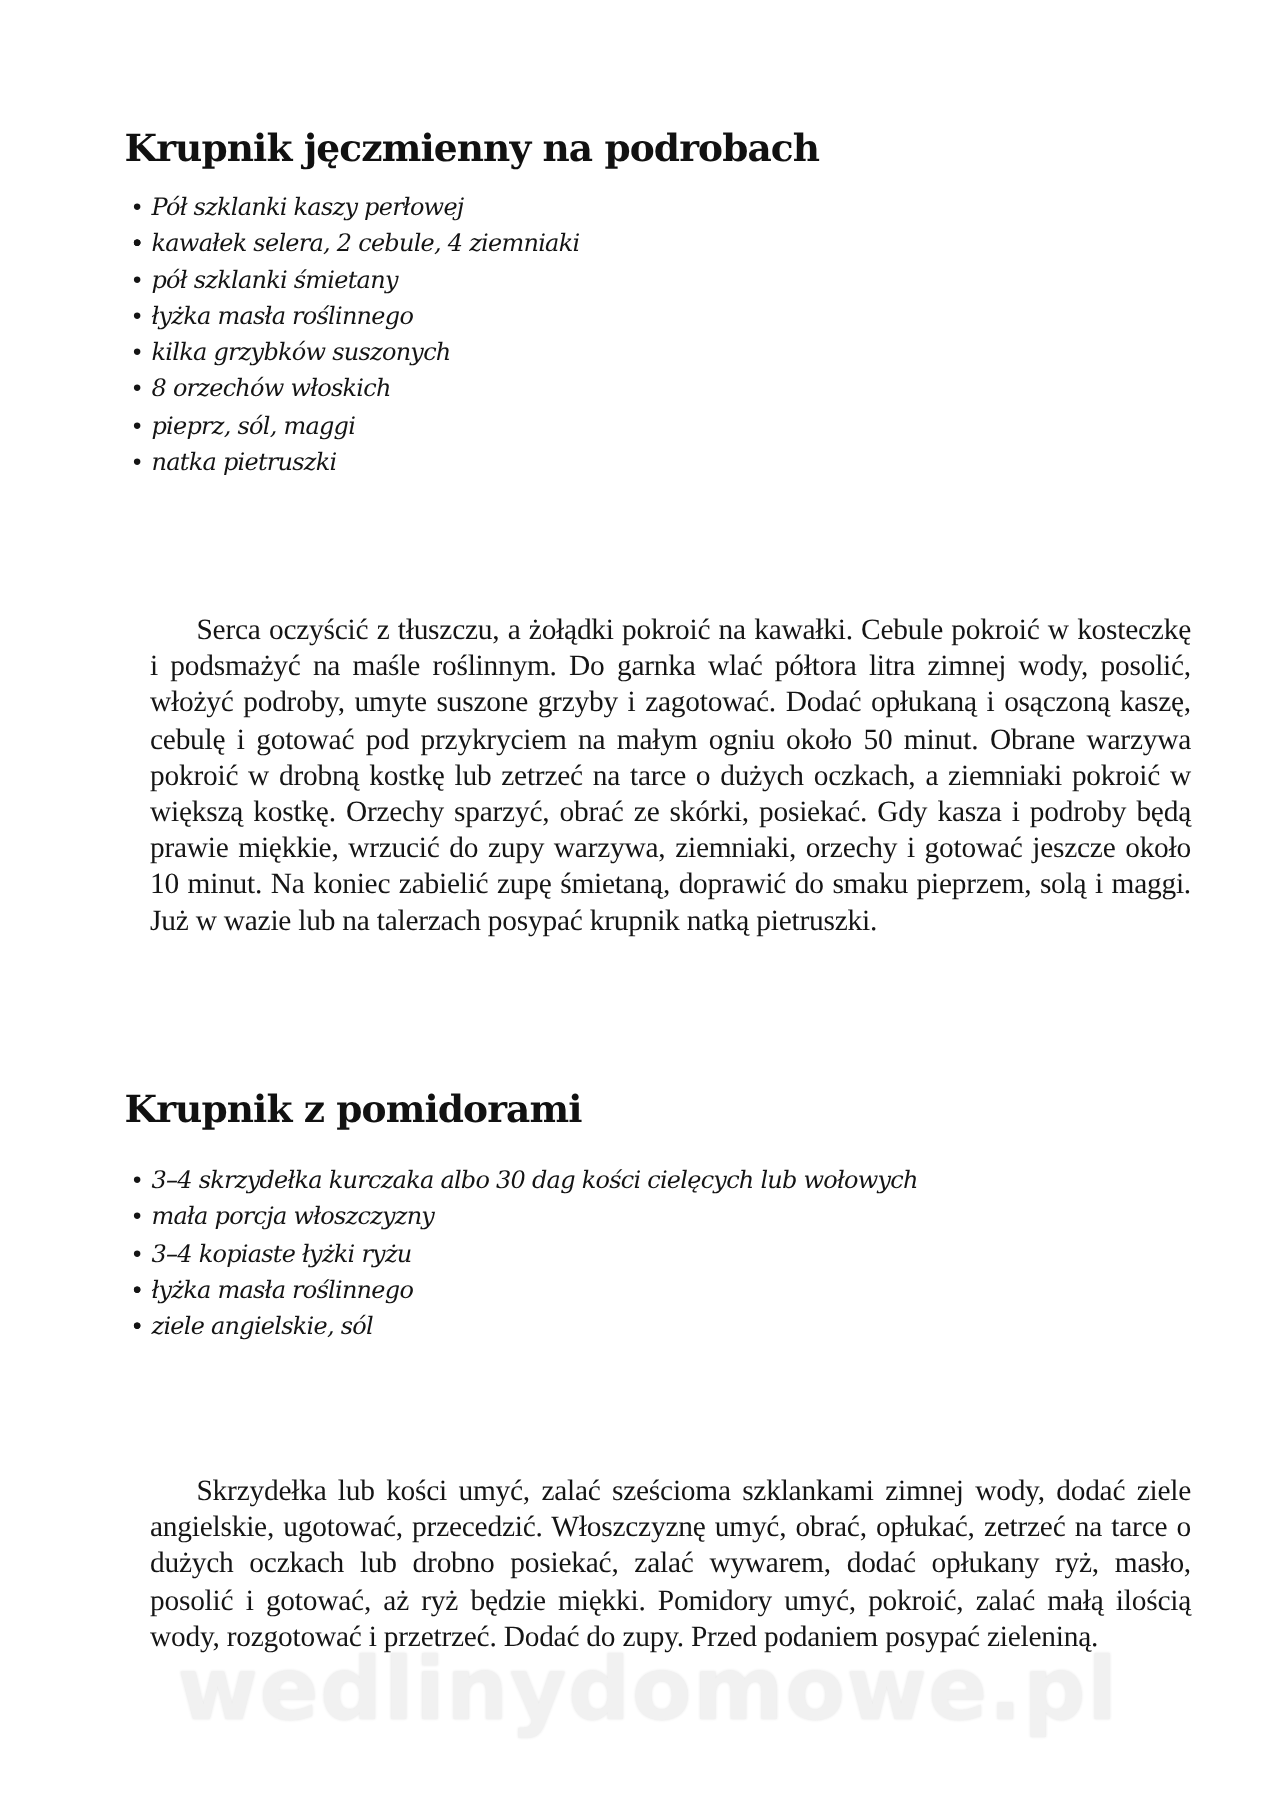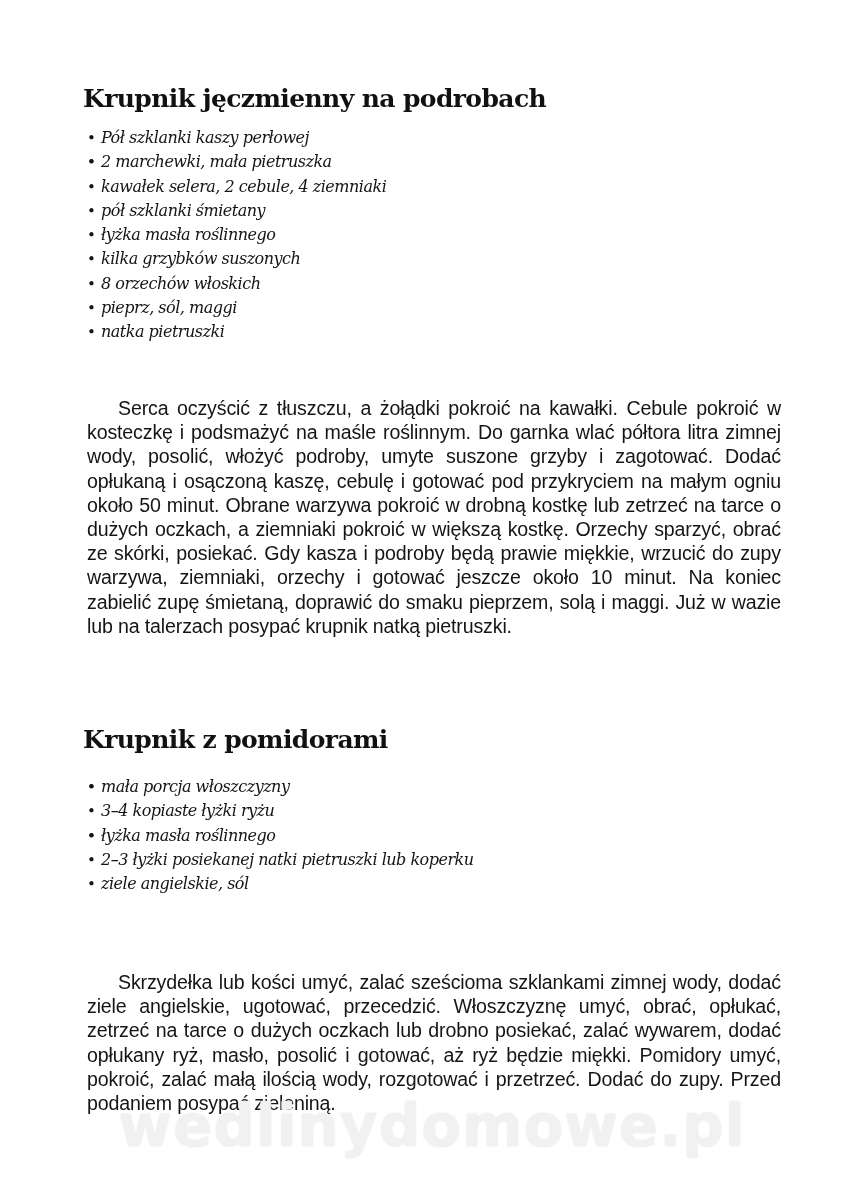--- a/index.html
+++ b/index.html
@@ -16,58 +16,58 @@
     ul.ingredients {
       position: absolute; left: 4px; list-style: none; margin: 0; padding: 0;
       font-family: "DejaVu Serif", "Liberation Serif", serif; font-style: italic;
       font-size: 16px; letter-spacing: -0.5px; line-height: 24.3px; color: #141414;
     }
     ul.ingredients li { position: relative; padding-left: 14px; white-space: nowrap; }
     ul.ingredients li .bullet {
       position: absolute; left: 0; top: 0; font-style: normal; font-size: 15px;
     }
     .method {
-      position: absolute; left: 0; width: 694px; margin: 4px;
-      font-family: Liberation Sans, sans-serif;
+      position: absolute; left: 0; width: 694px; margin: 17px;
+      font-family: Liberation Serif, serif;
       font-size: 19.6px; line-height: 24.2px; text-align: justify; text-indent: 31px;
       letter-spacing: -0.15px; color: #151515; hyphens: manual;
     }
     .watermark {
       position: absolute; left: 112px; top: 1092px; width: 640px; text-align: center;
       font-family: "DejaVu Sans", "Liberation Sans", sans-serif; font-weight: bold;
       font-size: 58px; letter-spacing: 1px; color: #f1f1f1;
       text-shadow: 0 0 2px #e4e4e4;
     }
   </style>
 </head>
 <body>
 
 <div class="page">
 
   <h1 class="title" style="top:84px;">Krupnik jęczmienny na podrobach</h1>
   <ul class="ingredients" style="top:126px;">
     <li><span class="bullet">•</span><span>Pół szklanki kaszy perłowej</span></li>
     <li><span class="bullet">•</span></li>
-    <li><span class="bullet">•</span><span>2 marchewki, mała pietruszka</span></li>
+    <li><span class="bullet">•</span></li>
     <li><span class="bullet">•</span><span>kawałek selera, 2 cebule, 4 ziemniaki</span></li>
     <li><span class="bullet">•</span><span>pół szklanki śmietany</span></li>
     <li><span class="bullet">•</span><span>łyżka masła roślinnego</span></li>
     <li><span class="bullet">•</span><span>kilka grzybków suszonych</span></li>
     <li><span class="bullet">•</span><span>8 orzechów włoskich</span></li>
     <li><span class="bullet">•</span><span>pieprz, sól, maggi</span></li>
     <li><span class="bullet">•</span><span>natka pietruszki</span></li>
   </ul>
   <p class="method" style="top:392px;">Serca oczyścić z tłuszczu, a żołądki pokroić na kawałki. Cebule pokro­ić w kosteczkę i podsmażyć na maśle roślinnym. Do garnka wlać półtora litra zimnej wody, posolić, włożyć podroby, umyte suszone grzyby i zago­tować. Dodać opłukaną i osączoną kaszę, cebulę i gotować pod przykry­ciem na małym ogniu około 50 minut. Obrane warzywa pokroić w drob­ną kostkę lub zetrzeć na tarce o dużych oczkach, a ziemniaki pokroić w większą kostkę. Orzechy sparzyć, obrać ze skórki, posiekać. Gdy kasza i podroby będą prawie miękkie, wrzucić do zupy warzywa, ziemniaki, orzechy i gotować jeszcze około 10 minut. Na koniec zabielić zupę śmie­taną, doprawić do smaku pieprzem, solą i maggi. Już w wazie lub na ta­lerzach posypać krupnik natką pietruszki.</p>
 
   <h1 class="title" style="top:725px;">Krupnik z pomidorami</h1>
   <ul class="ingredients" style="top:775px;">
-    <li><span class="bullet">•</span></li>
+    <li><span class="bullet">•</span><span>3–4 skrzydełka kurczaka albo 30 dag kości cielęcych lub wołowych</span></li>
     <li><span class="bullet">•</span><span>mała porcja włoszczyzny</span></li>
     <li><span class="bullet">•</span><span>3–4 kopiaste łyżki ryżu</span></li>
     <li><span class="bullet">•</span></li>
     <li><span class="bullet">•</span><span>łyżka masła roślinnego</span></li>
-    <li><span class="bullet">•</span><span>2–3 łyżki posiekanej natki pietruszki lub koperku</span></li>
+    <li><span class="bullet">•</span></li>
     <li><span class="bullet">•</span><span>ziele angielskie, sól</span></li>
   </ul>
   <p class="method" style="top:966px;">Skrzydełka lub kości umyć, zalać sześcioma szklankami zimnej wody, dodać ziele angielskie, ugotować, przecedzić. Włoszczyznę umyć, obrać, opłukać, zetrzeć na tarce o dużych oczkach lub drobno posiekać, zalać wywarem, dodać opłukany ryż, masło, posolić i gotować, aż ryż będzie miękki. Pomidory umyć, pokroić, zalać małą ilością wody, rozgotować i przetrzeć. Dodać do zupy. Przed podaniem posypać zieleniną.</p>
 </div>
 
 <div class="watermark">wedlinydomowe.pl</div>
 
 </body></html>

